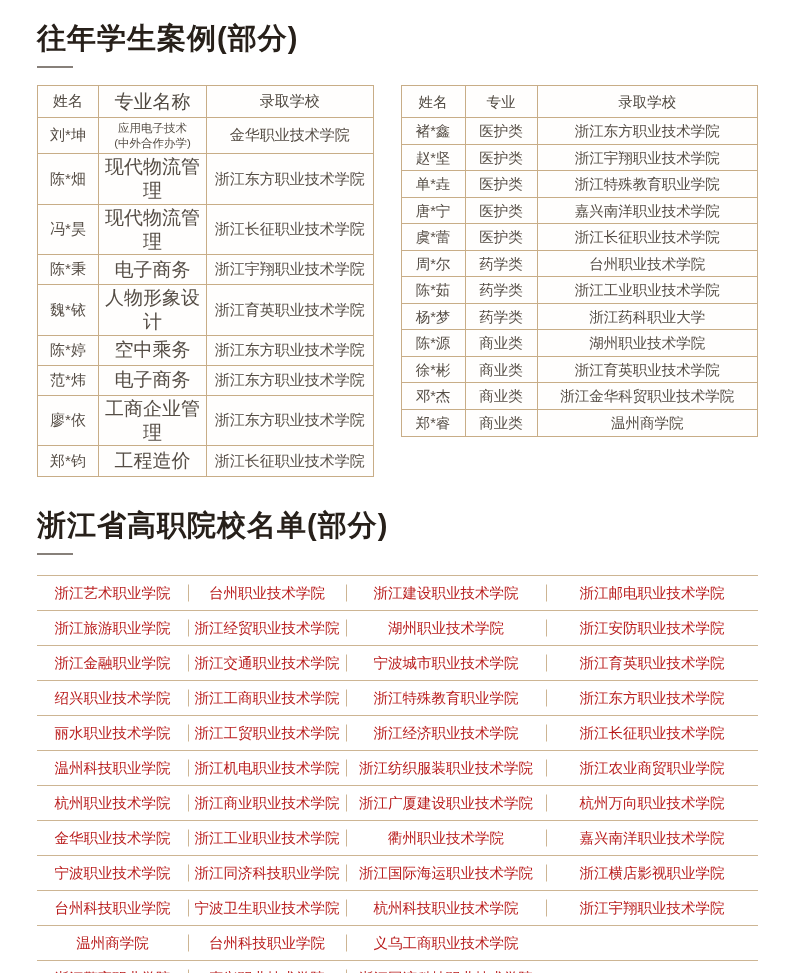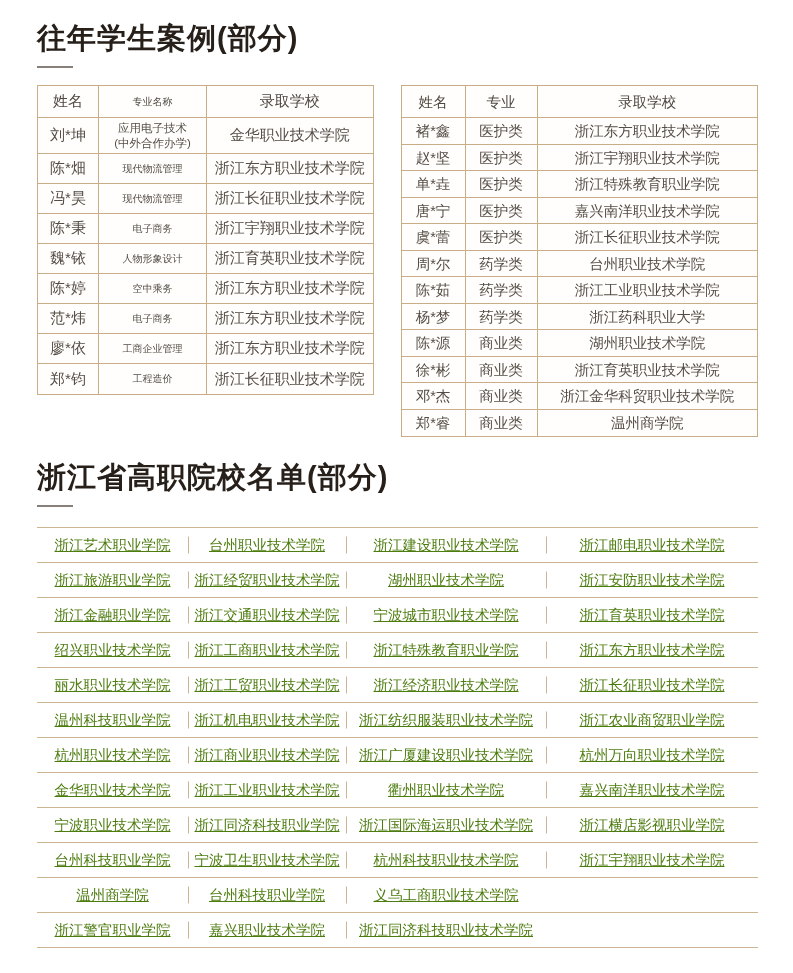--- a/index.html
+++ b/index.html
@@ -44,42 +44,42 @@
     overflow:hidden;
   }
   table.case-table td:first-child{border-left:none;}
   table.case-table td:last-child{border-right:none;margin-top:12px;}
   table.case-table thead td{border-top:none;height:29px;color:#4f4840;}
   table.case-table tbody tr:last-child td{border-bottom:none;}
   .case-card.left tbody tr{height:30px;}
   .case-card.left tbody tr.tall{height:36px;}
   .case-card.left tbody tr.tall td:nth-child(2){font-size:11.5px;}
   .case-card.left td:nth-child(1){width:56px;}
-  .case-card.left td:nth-child(2){width:103px;font-size:10px;}
+  .case-card.left td:nth-child(2){width:103px;font-size:19px;}
   .case-card.left td:nth-child(3){width:auto;}
   .case-card.right tbody tr{height:26.5px;}
   .case-card.right td{font-size:14.5px;}
   .case-card.right td:nth-child(1){width:59px;}
   .case-card.right td:nth-child(2){width:67px;}
   .case-card.right td:nth-child(3){width:auto;}
 
   
-  .sec2{margin-top:24px;}
+  .sec2{margin-top:32px;}
 
   
   .college-list{margin-top:20px;}
   .list-row{
     display:grid;grid-template-columns:151px 158px 200px 1fr;
     border-top:1px solid #cdb593;
     height:34px;
   }
   .list-row:last-child{border-bottom:1px solid #cdb593;}
   .list-cell{
     position:relative;display:flex;align-items:center;justify-content:center;
-    font-size:14.5px;color:#4d7c0f;white-space:nowrap;text-decoration:underline;
+    font-size:14.5px;color:#b91c1c;white-space:nowrap;
   }
   .list-cell.divided::before{
     content:"";position:absolute;left:0;top:50%;
     transform:translateY(-50%);
     width:1px;height:17px;background:#cdb593;
   }
 </style>
 </head>
 <body>
 

